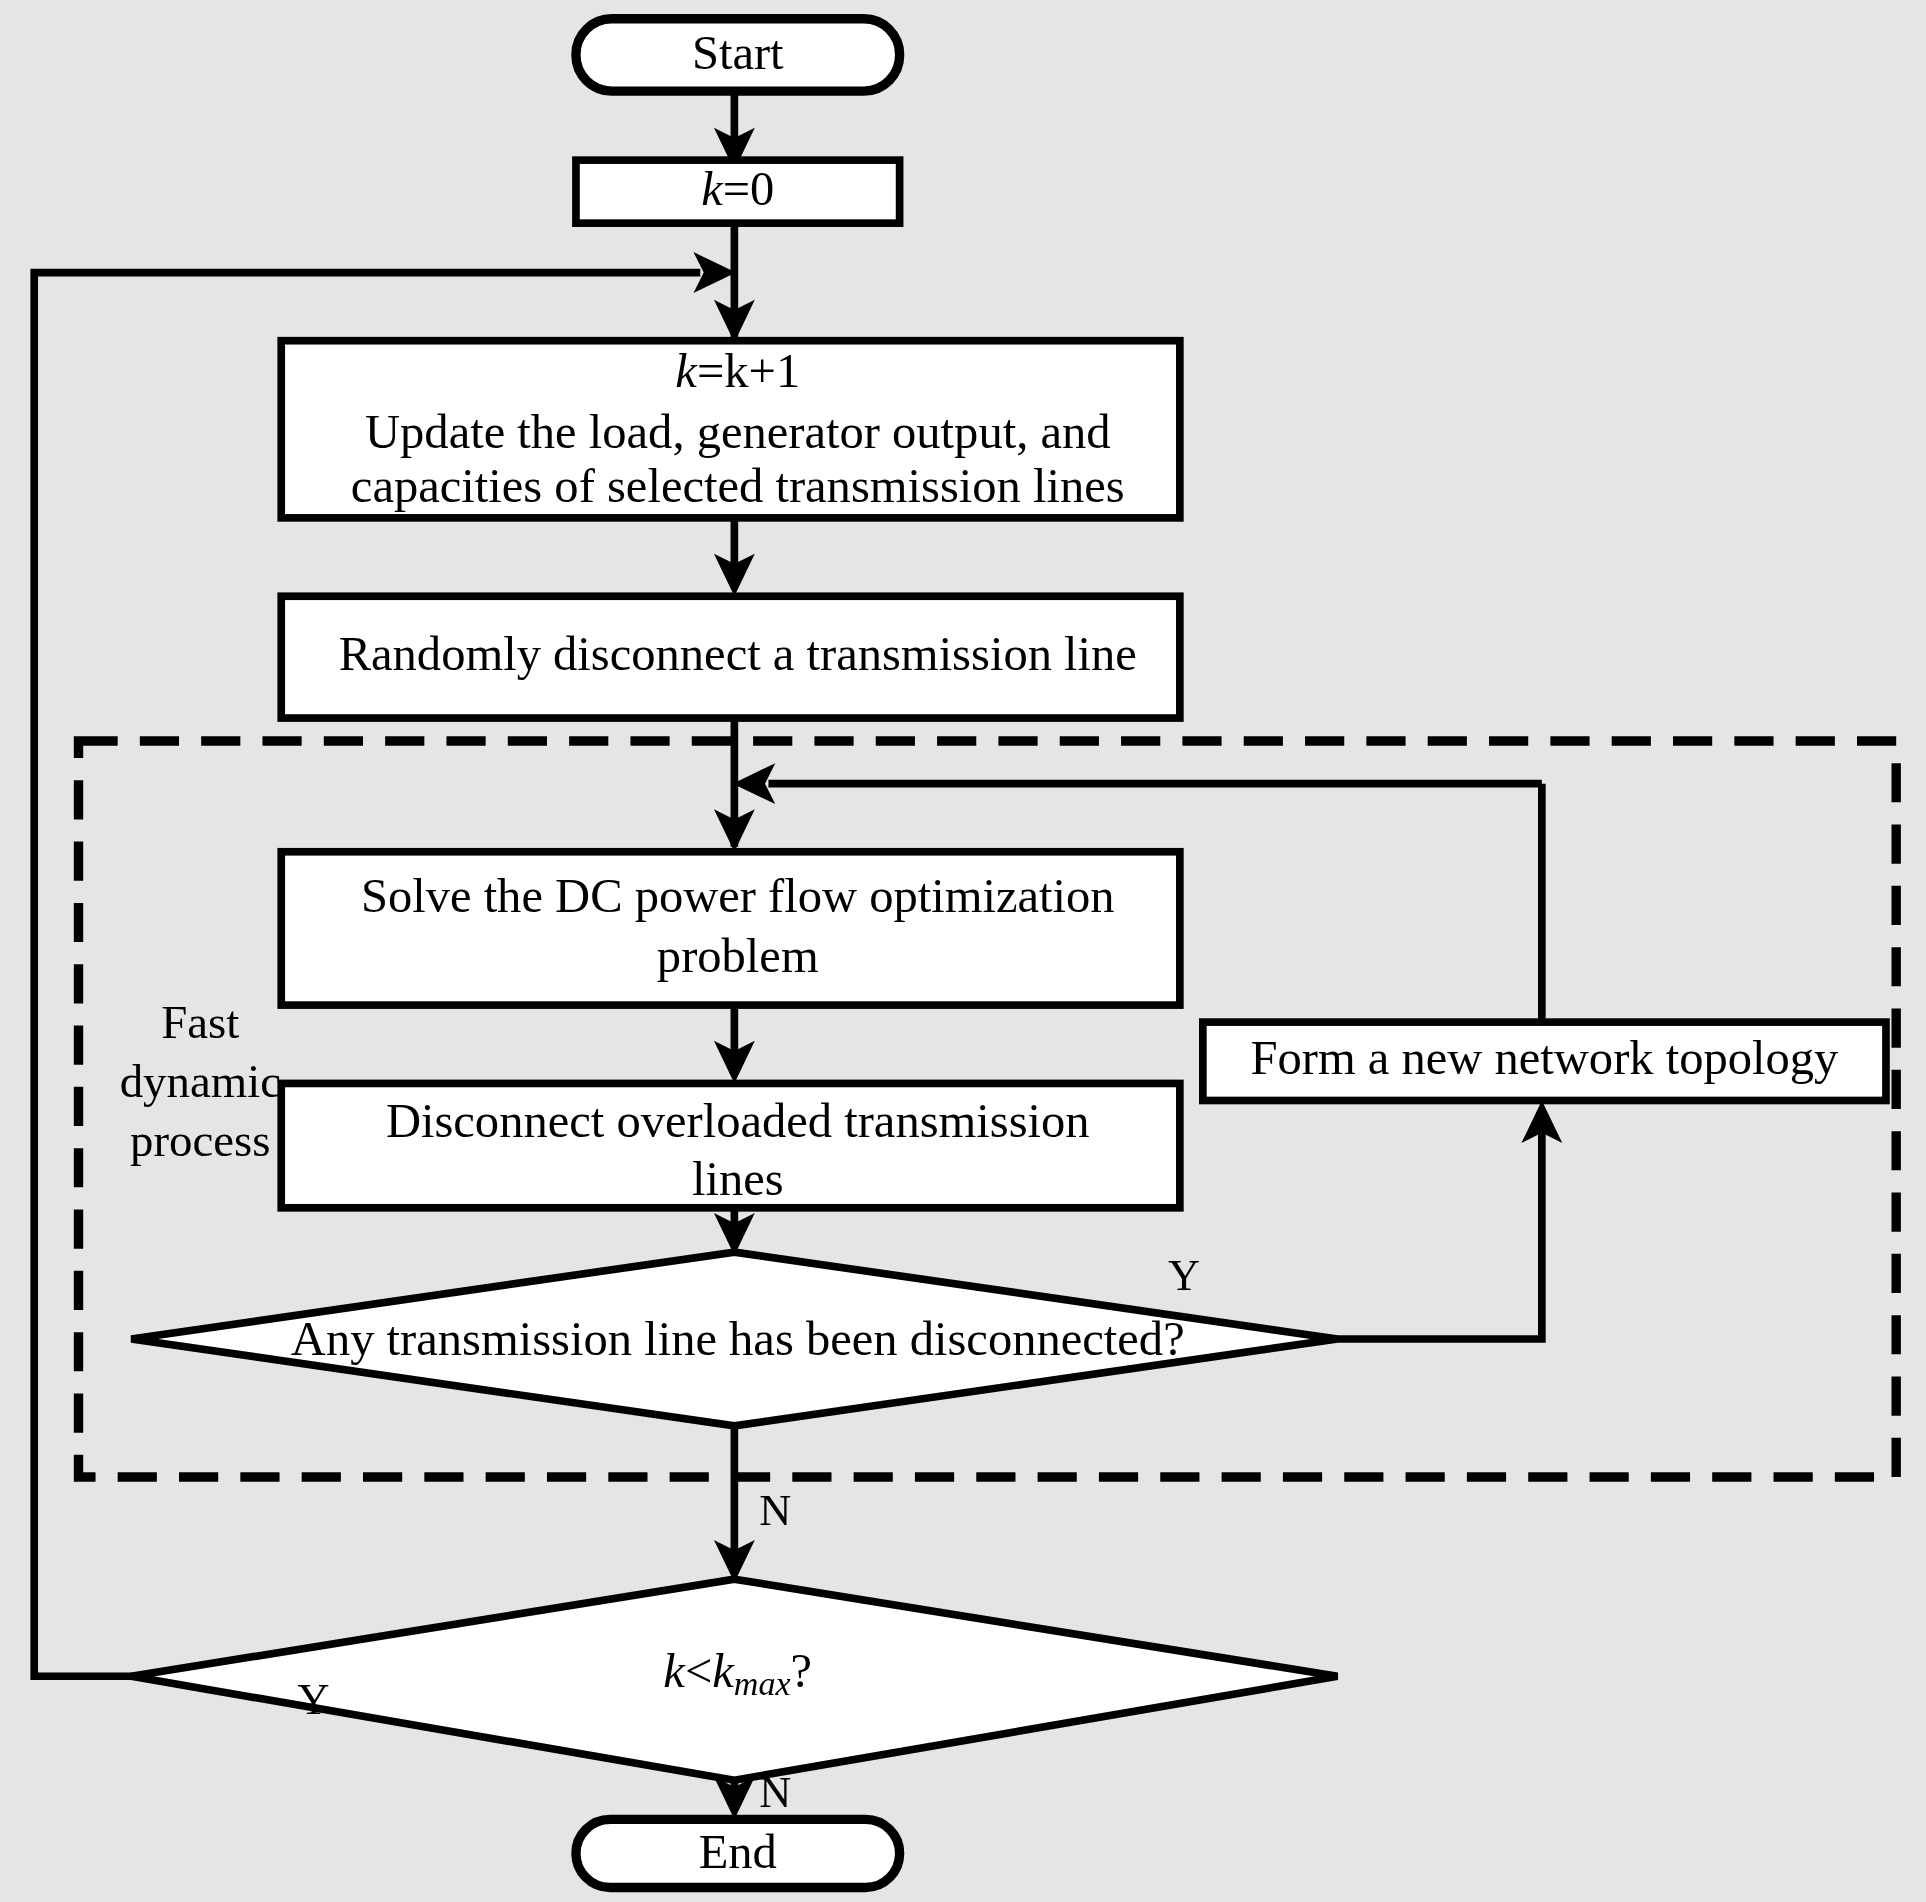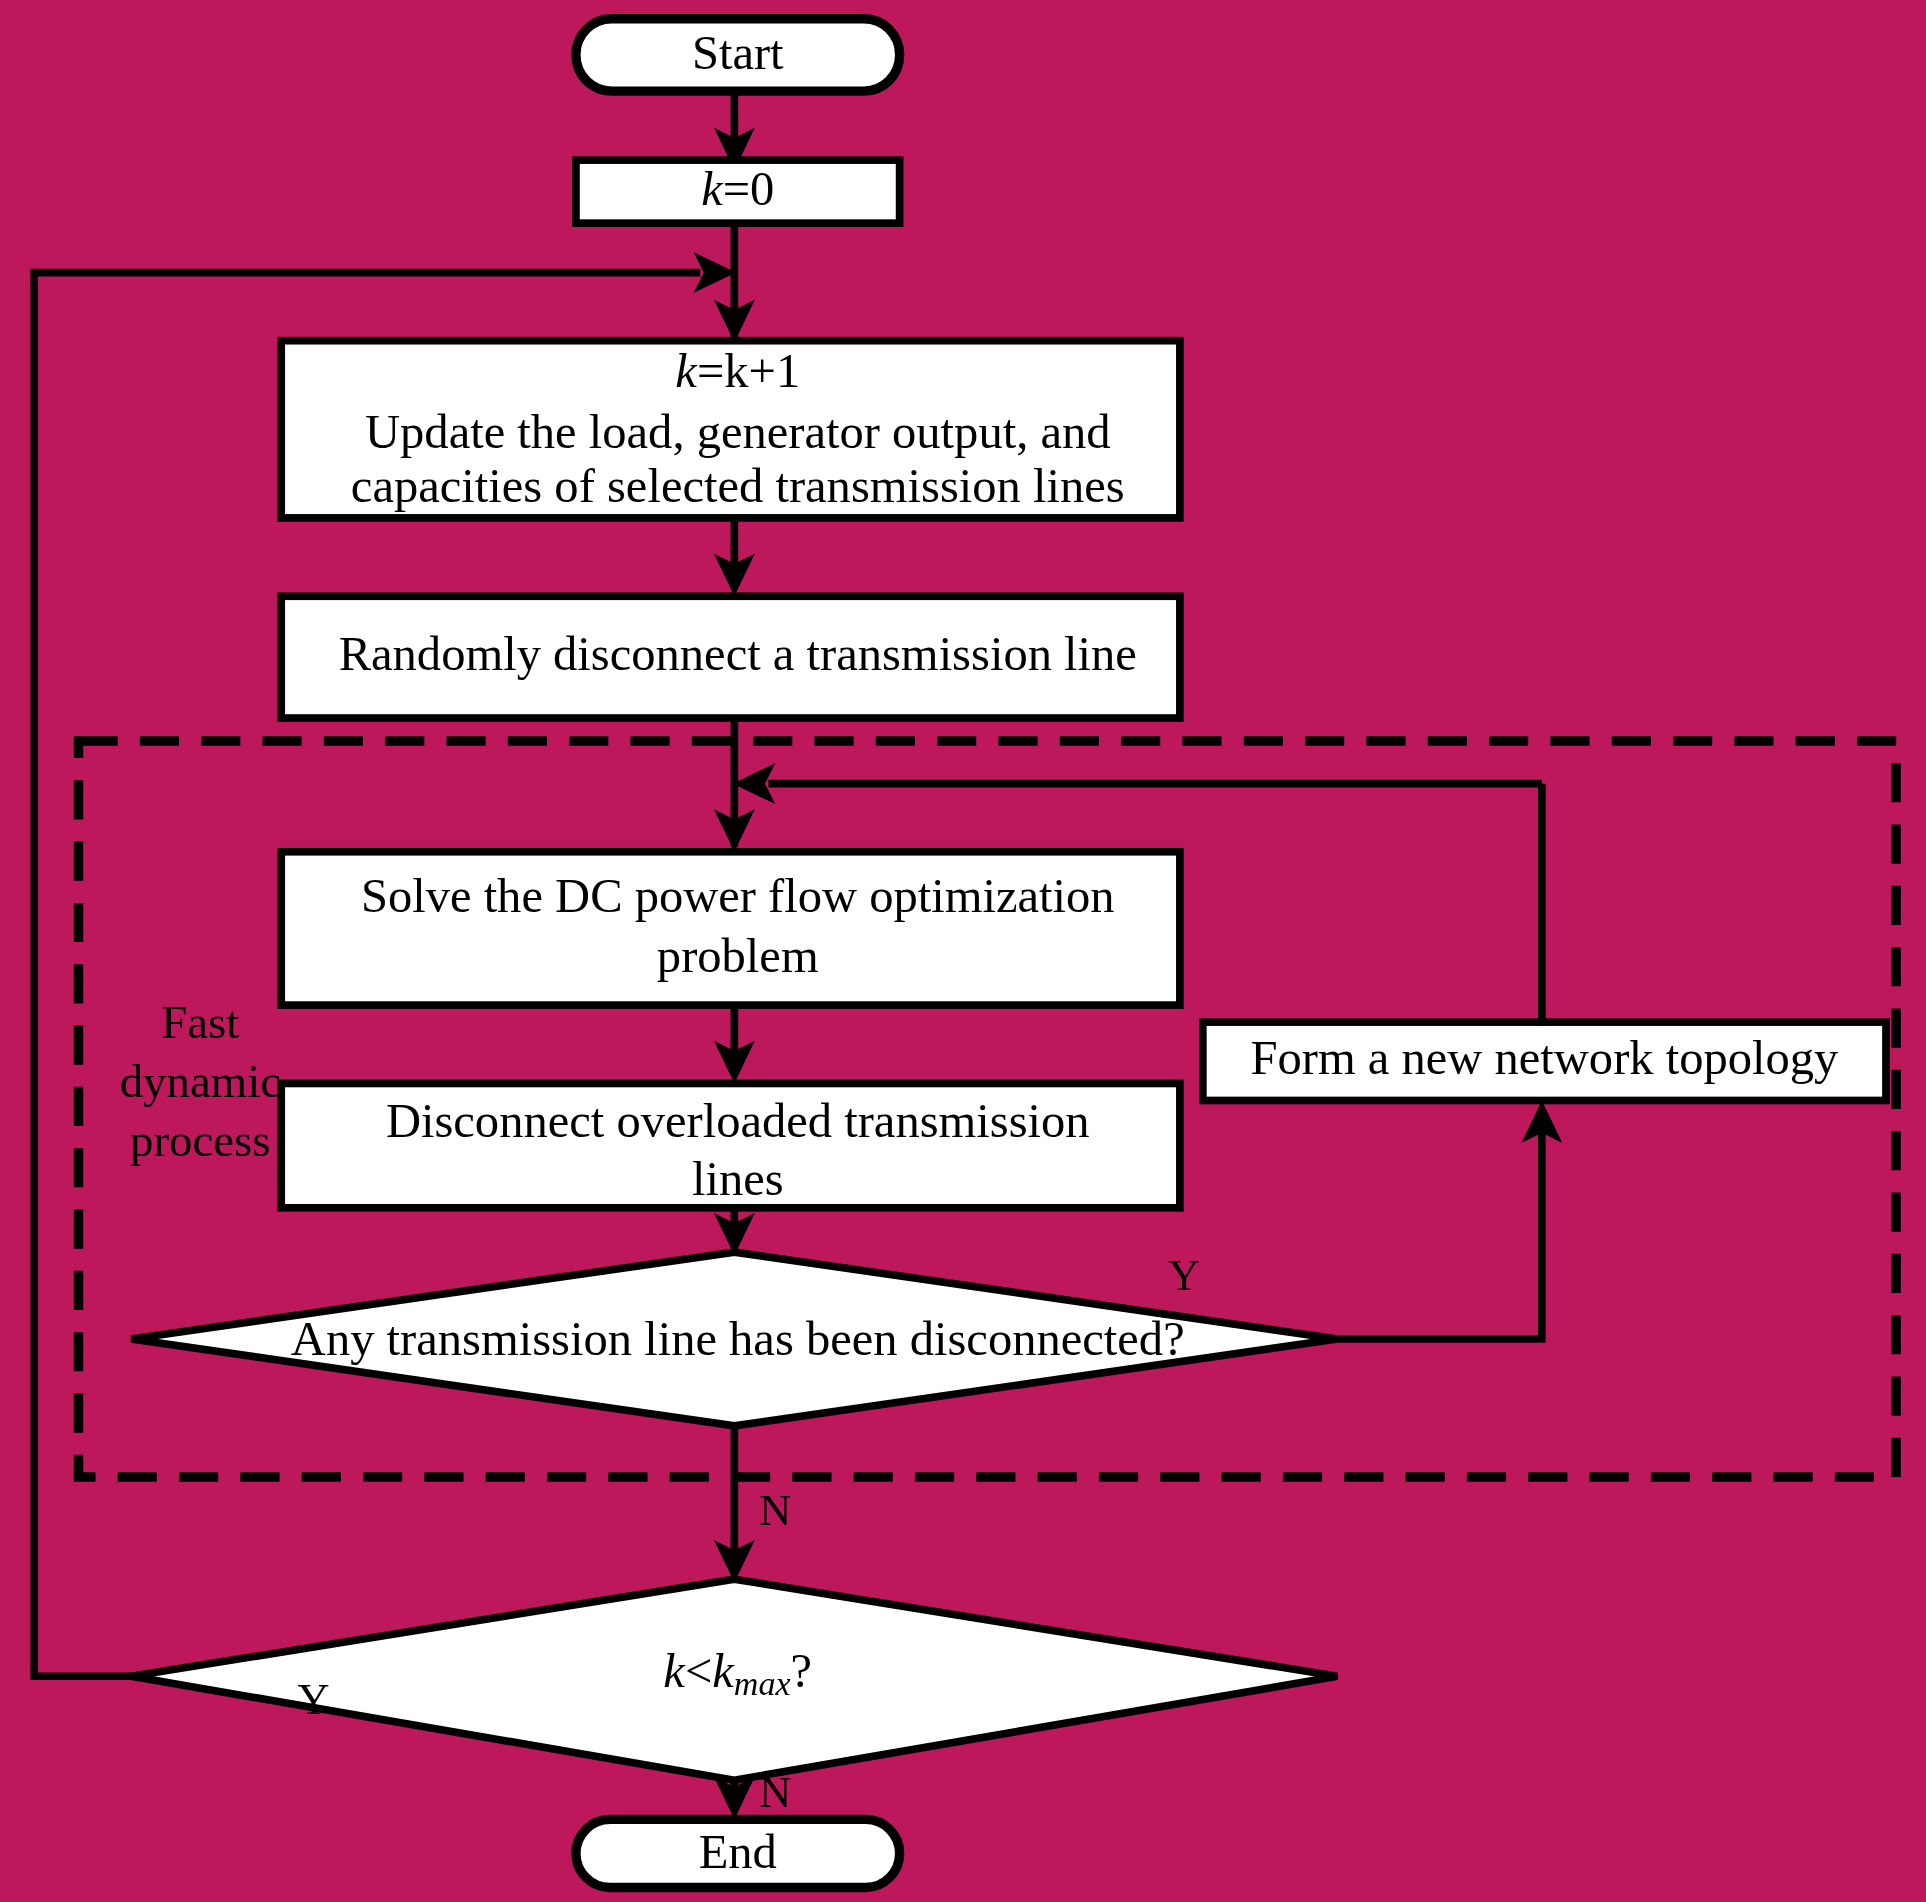--- a/index.html
+++ b/index.html
@@ -4,21 +4,21 @@
 <style>
   html, body {
     margin: 0;
     padding: 0;
     background: #ffffff;
   }
   #flowchart-root {
     position: relative;
     width: 1927px;
     height: 1902px;
-    background: #be185d;
+    background: #e5e5e5;
     font-family: "Liberation Serif", serif;
     overflow: hidden;
   }
   svg#flow-svg {
     position: absolute;
     left: 0;
     top: 0;
     width: 1927px;
     height: 1902px;
     display: block;

